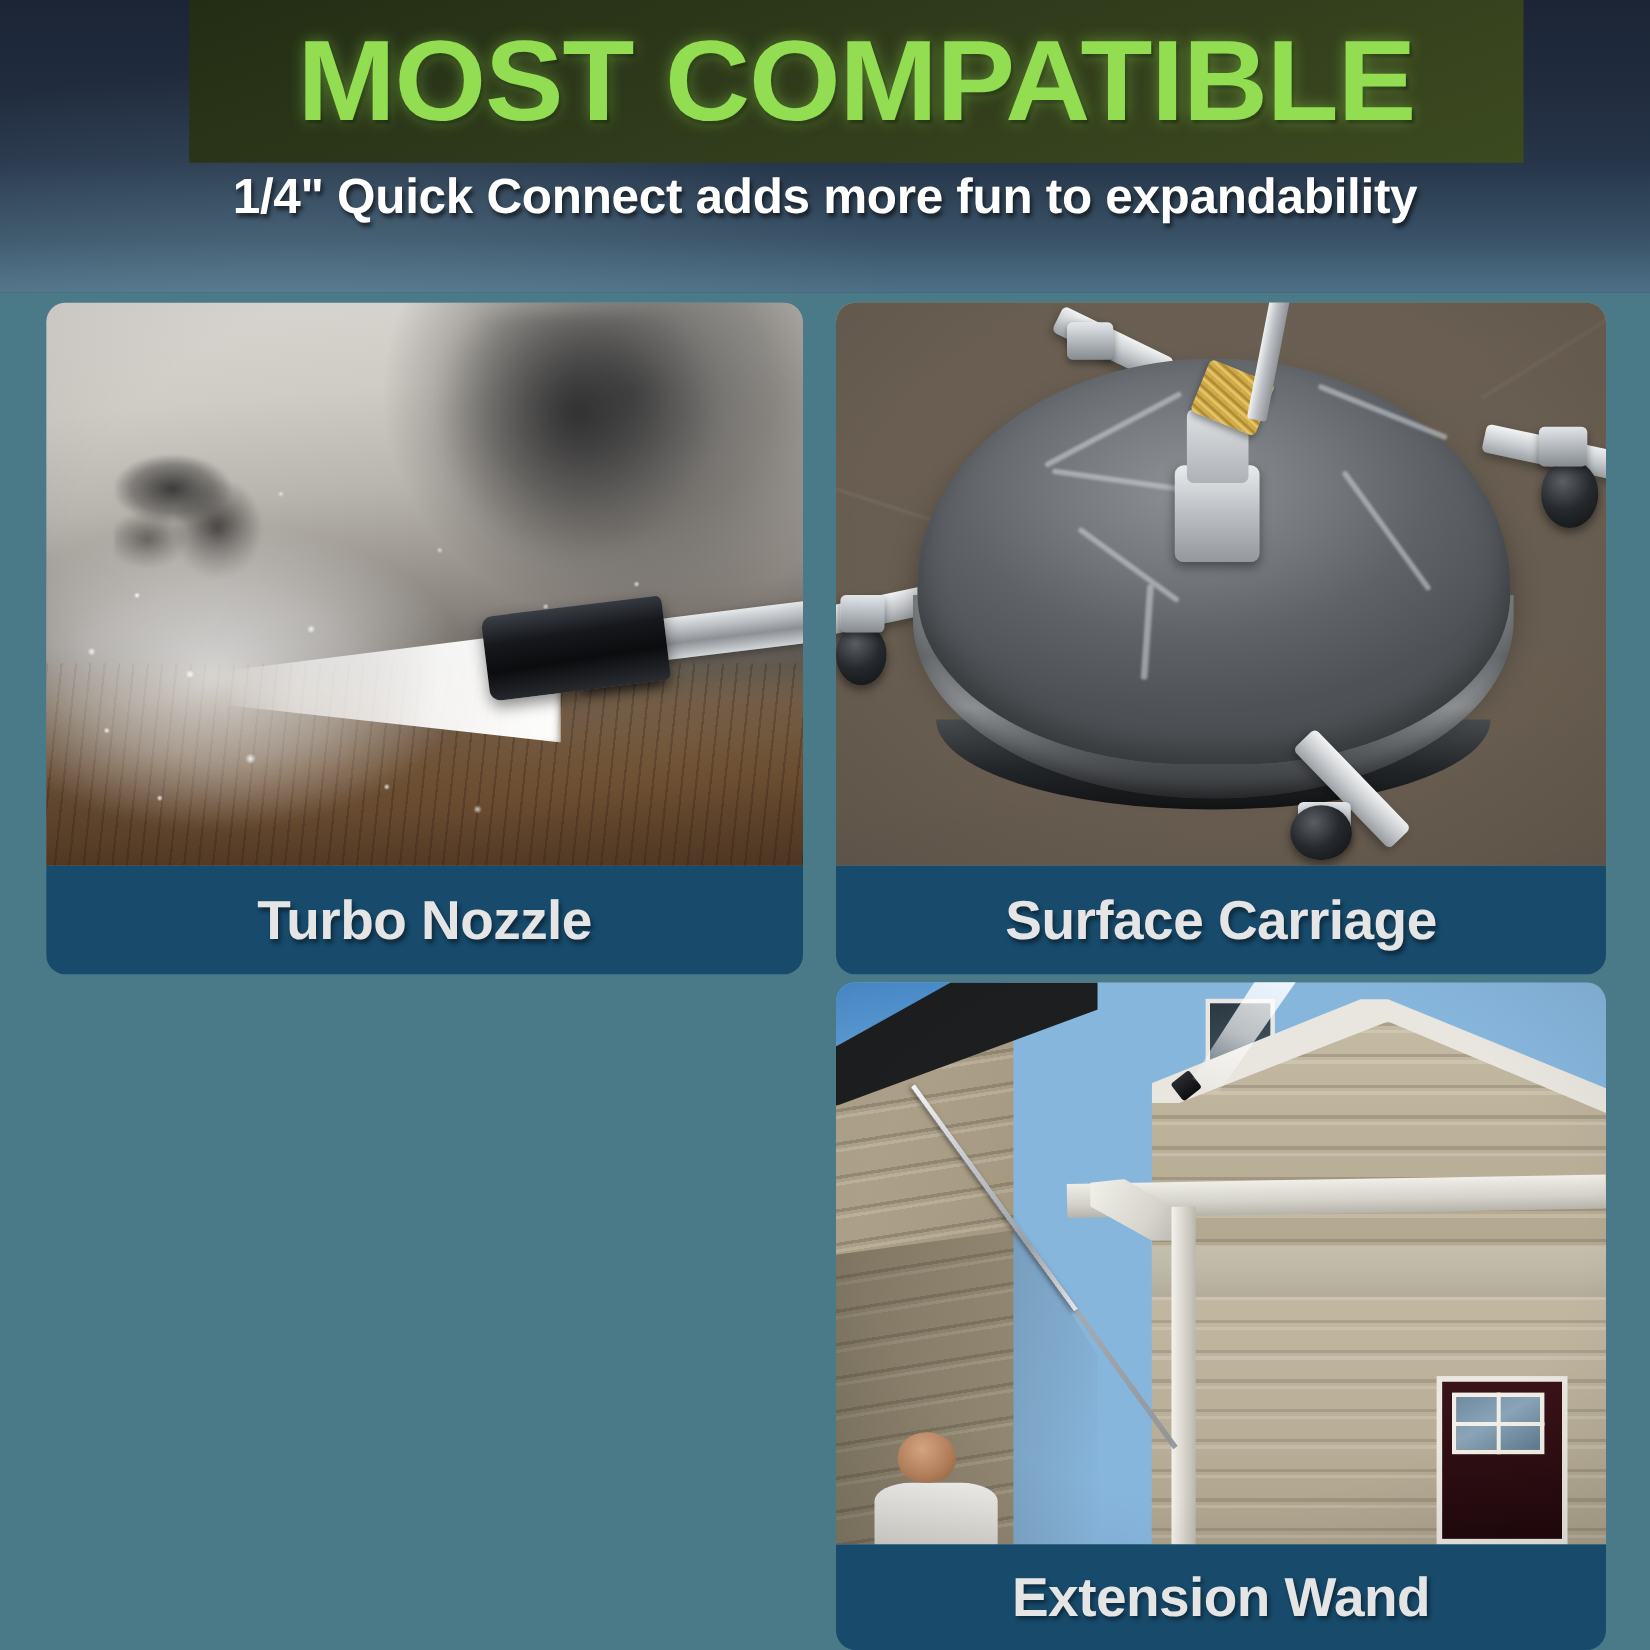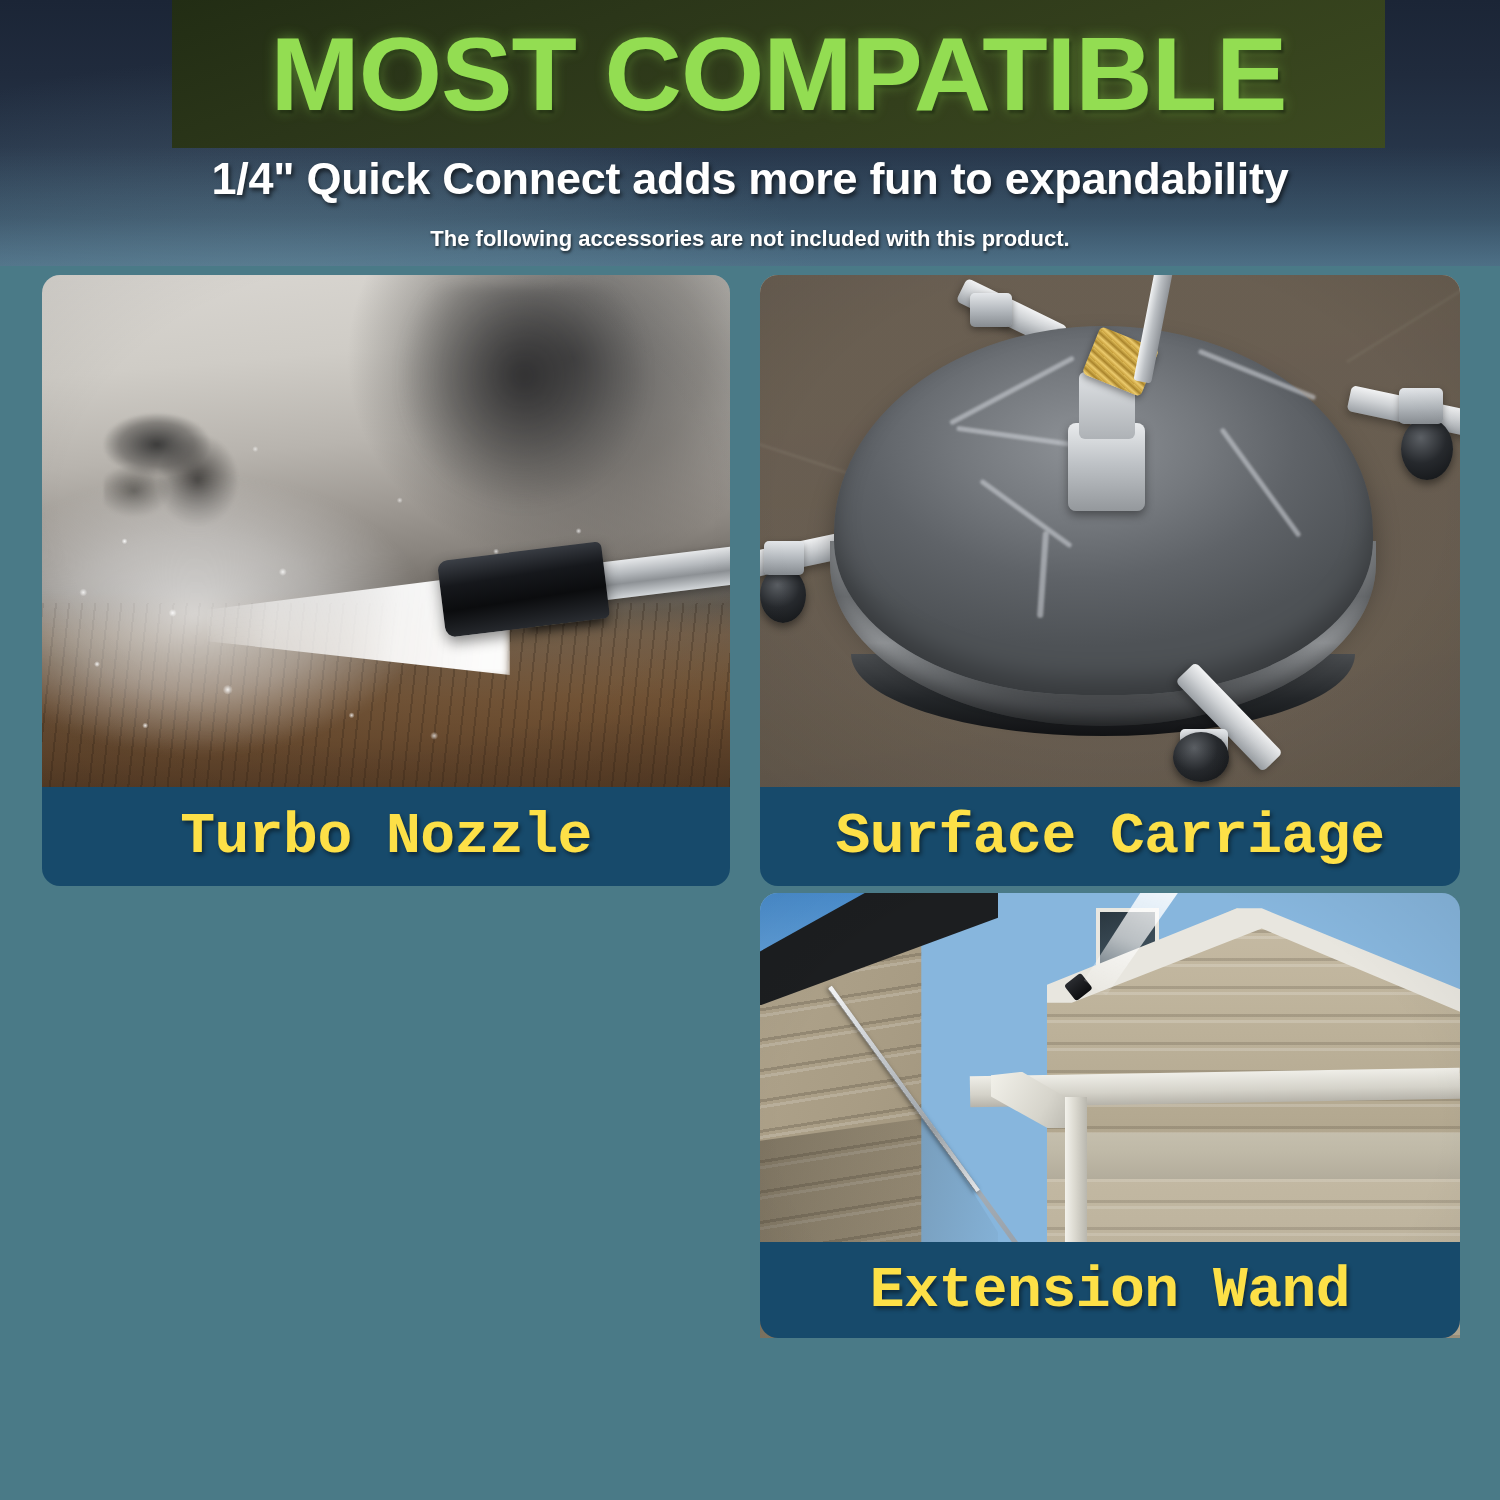--- a/index.html
+++ b/index.html
@@ -52,40 +52,39 @@
     white-space:nowrap;
   }
 
   
   .grid { position:absolute; left:0; top:266px; width:1500px; height:1234px; }
 
   .card { position:absolute; overflow:hidden; }
   .card.tl { left:42px;  top:9px;   width:688px; height:611px; }
   .card.tr { left:760px; top:9px;   width:700px; height:611px; }
   .card.bl { left:42px;  top:627px; width:688px; height:607px; }
-  .card.br { left:760px; top:627px; width:700px; height:445px; }
+  .card.br { left:760px; top:627px; width:700px; height:607px; }
 
   .photo {
     position:absolute; left:0; top:0; right:0;
     border-radius:18px 18px 0 0;
     overflow:hidden;
   }
   .card.tl .photo, .card.tr .photo { height:512px; }
   .card.bl .photo, .card.br .photo { height:511px; }
 
   .caption {
     position:absolute; left:0; right:0; bottom:0;
     background:#174a6b;
     border-radius:0 0 18px 18px;
     display:flex; align-items:center; justify-content:center;
-    color:#fde047; font-weight:bold; letter-spacing:-0.5px;
-    font-size:58px;
+    color:#e5e5e5; font-weight:bold; letter-spacing:-0.5px;
+    font-size:50px;
     text-shadow:2px 3px 4px rgba(0,0,0,0.45);
     white-space:nowrap;
-    font-family:Liberation Mono, monospace;
   }
   .card.tl .caption, .card.tr .caption { height:99px; }
   .card.bl .caption, .card.br .caption { height:96px; }
 
   
   .p1 {
     position:absolute; inset:0;
     background:
       linear-gradient(175deg, #d9d6d1 0%, #cfccc6 18%, #b8b4ae 34%, #9d9892 46%, #8a857f 54%, #6f6a64 62%, #5d5952 68%, #6a6058 74%, #7d6a55 80%, #8e6f4e 86%, #7a5c40 92%, #5e4630 100%);
   }
@@ -504,21 +503,20 @@
   }
 </style>
 </head>
 <body>
 
 <div class="header">
   <div class="green-band"></div>
   <div class="headline">MOST COMPATIBLE</div>
   <div class="header-glow"></div>
   <div class="subhead">1/4" Quick Connect adds more fun to expandability</div>
-  <div class="disclaimer">The following accessories are not included with this product.</div>
 </div>
 
 <div class="grid">
 
   <div class="card tl">
     <div class="photo">
       <div class="p1"></div>
       <div class="p1-dark"></div>
       <div class="p1-dark2"></div>
       <div class="p1-woodlog"></div>

